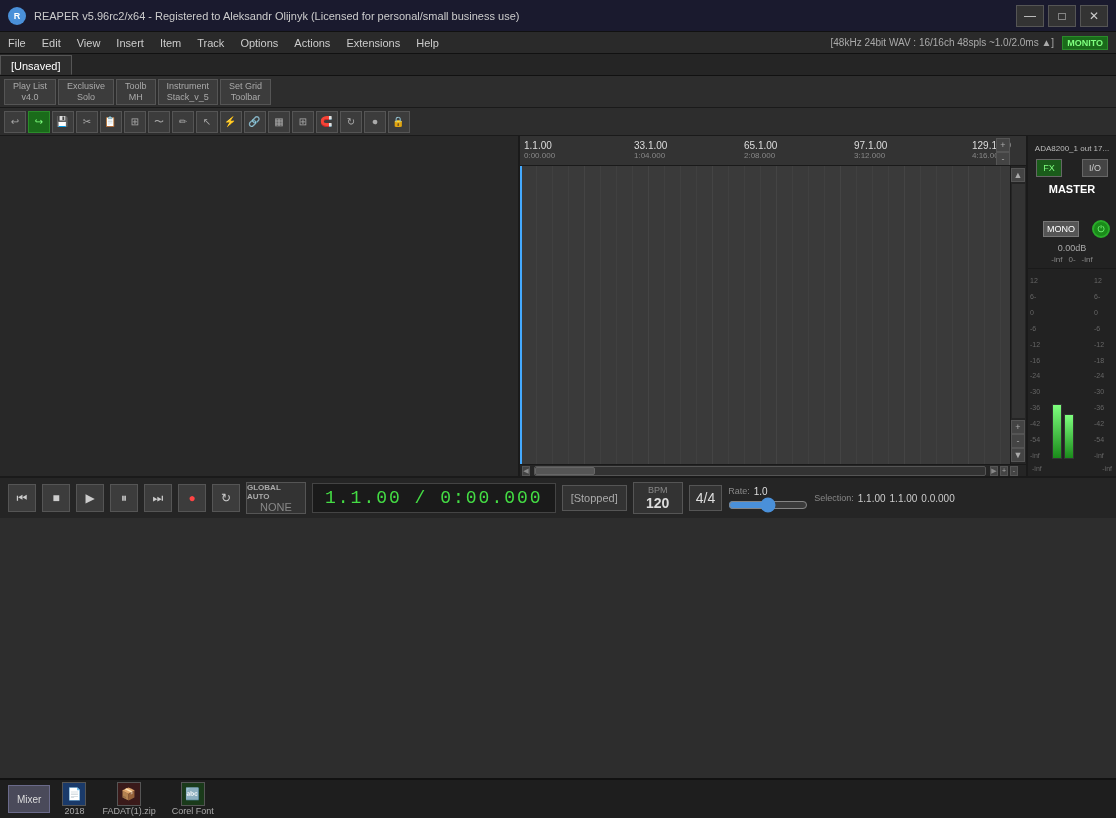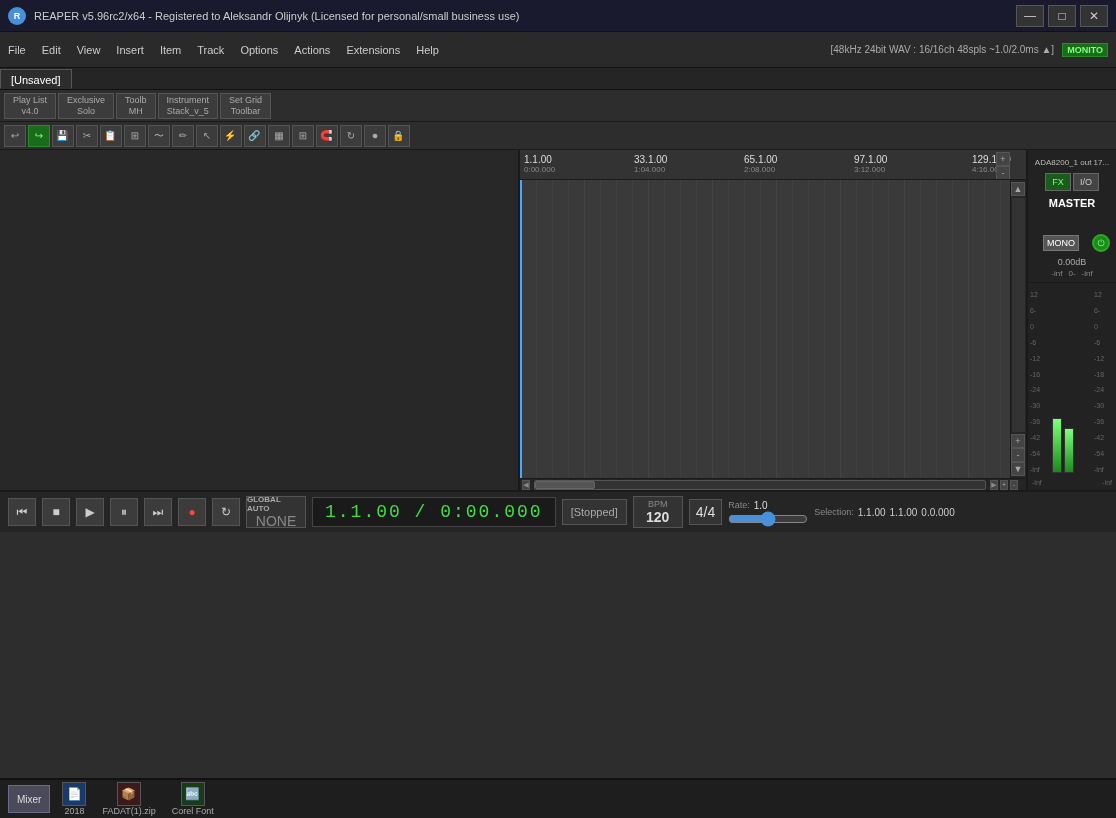--- a/index.html
+++ b/index.html
@@ -54,21 +54,21 @@
       font-size: 12px;
       cursor: pointer;
       display: flex;
       align-items: center;
       justify-content: center;
     }
 
     
     #menu-bar {
       background: #2a2a2a;
-      height: 36px;
+      height: 22px;
       display: flex;
       align-items: center;
       border-bottom: 1px solid #111;
     }
     .menu-item {
       padding: 2px 8px;
       height: 22px;
       line-height: 18px;
       cursor: pointer;
       font-size: 11px;
@@ -235,23 +235,22 @@
       font-size: 8px;
       color: #bbb;
       text-align: center;
       padding: 2px;
       margin-top: 2px;
       white-space: nowrap;
       overflow: hidden;
     }
     #fx-io-area {
       display: flex;
-      gap: 2px;
+      gap: 20px;
       padding: 4px;
-      justify-content: center;
     }
     .fx-btn {
       background: #444;
       border: 1px solid #666;
       color: #ccc;
       font-size: 9px;
       padding: 2px 4px;
       cursor: pointer;
       width: 26px;
       height: 18px;
@@ -326,21 +325,21 @@
       justify-content: center;
       font-size: 8px;
       color: #aaa;
     }
     .global-auto-top {
       font-size: 8px;
       color: #aaa;
       font-weight: bold;
     }
     .global-auto-bot {
-      font-size: 14px;
+      font-size: 11px;
       color: #888;
     }
     #time-display {
       background: #1a1a1a;
       border: 1px solid #444;
       padding: 4px 12px;
       font-size: 18px;
       font-family: 'Courier New', monospace;
       color: #44dd44;
       letter-spacing: 2px;

